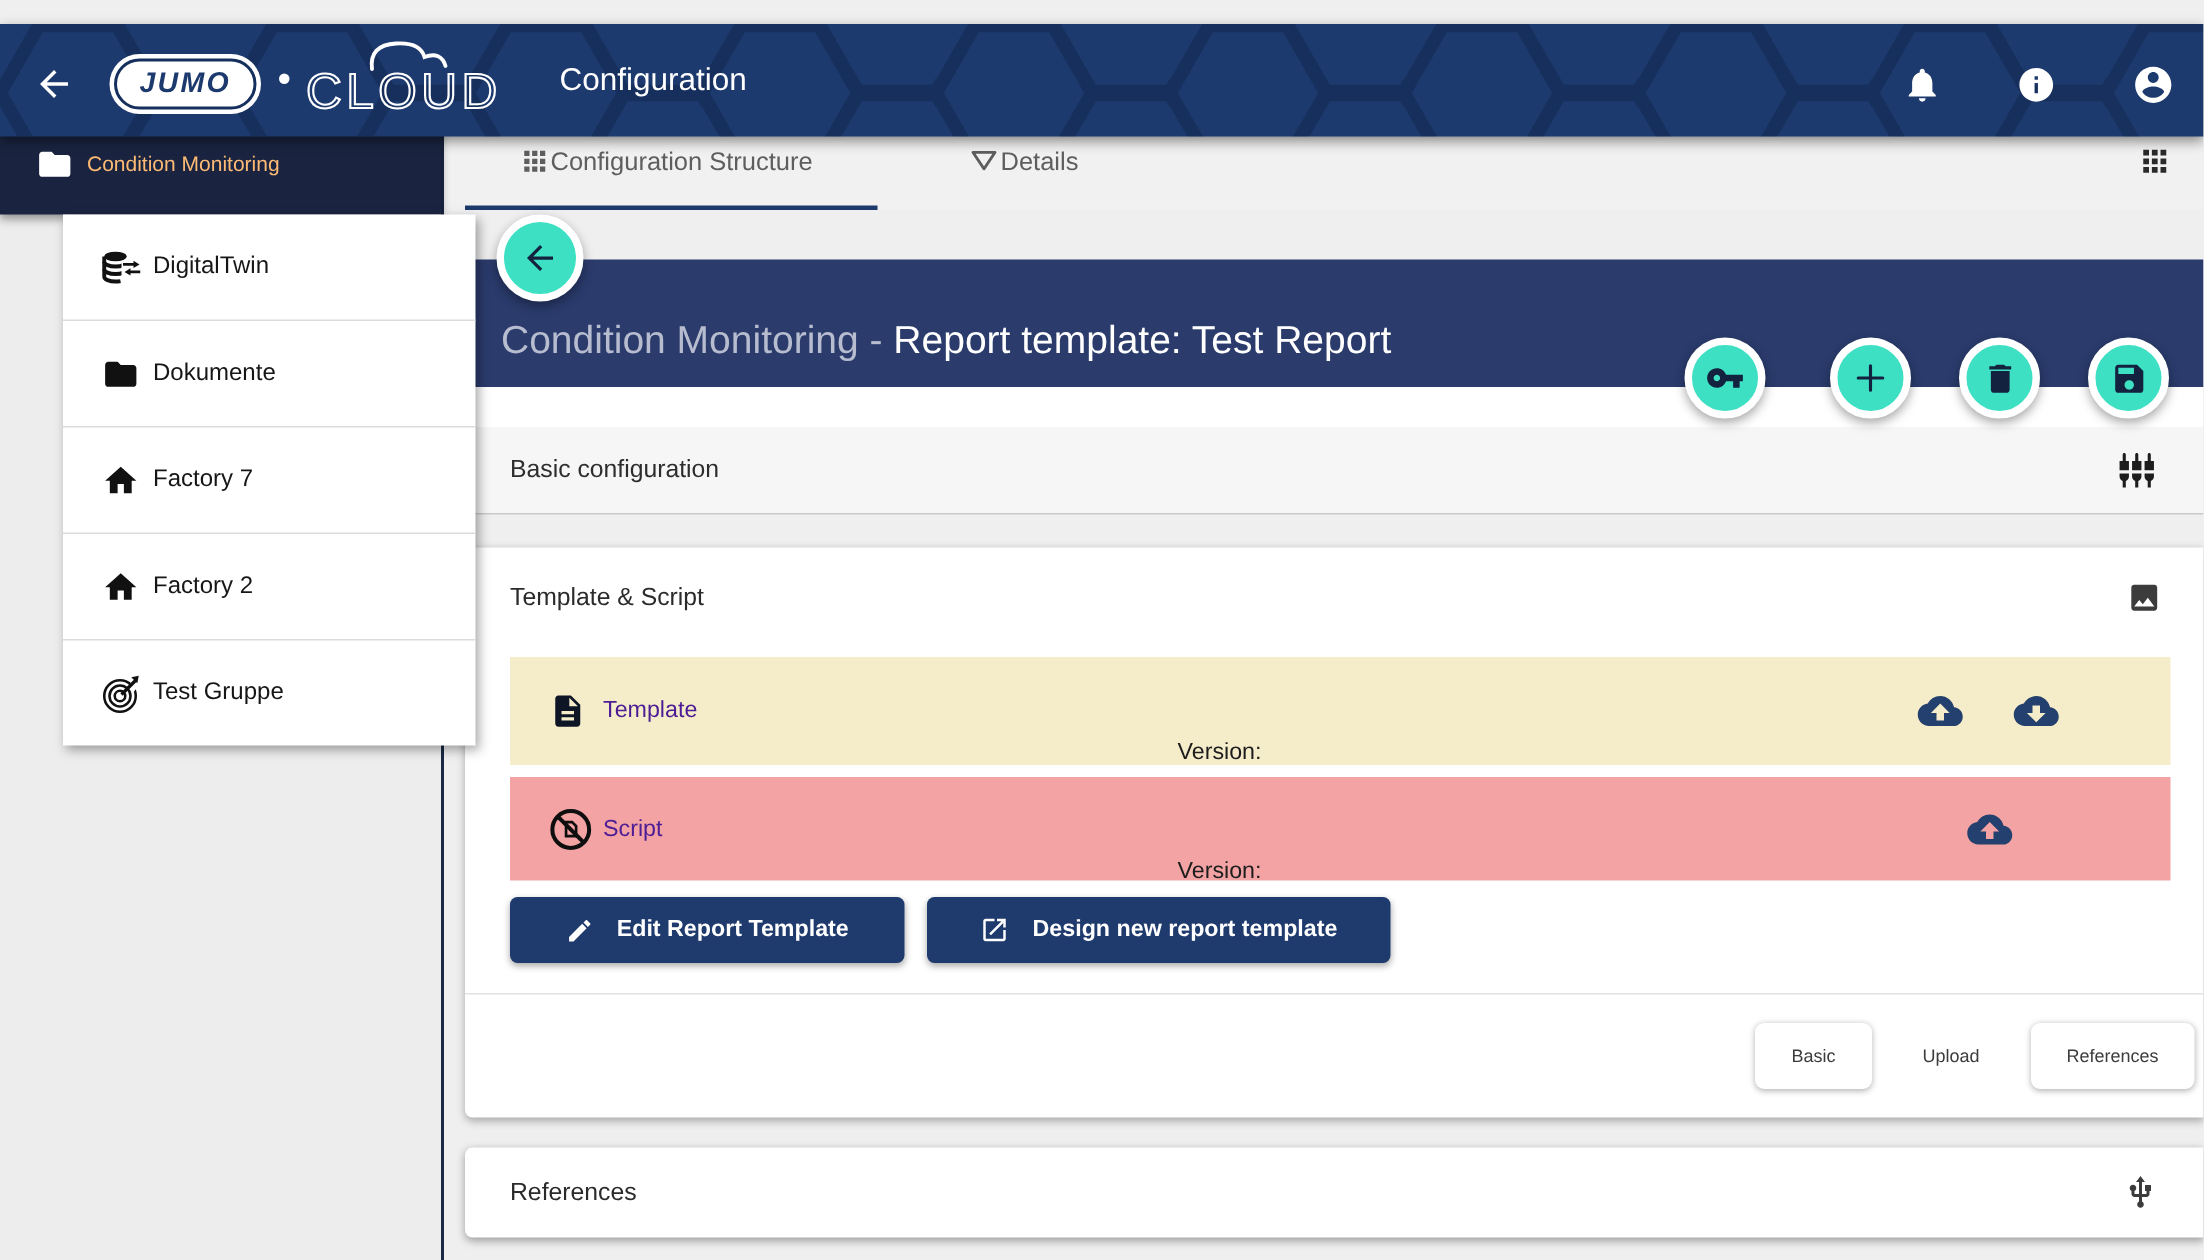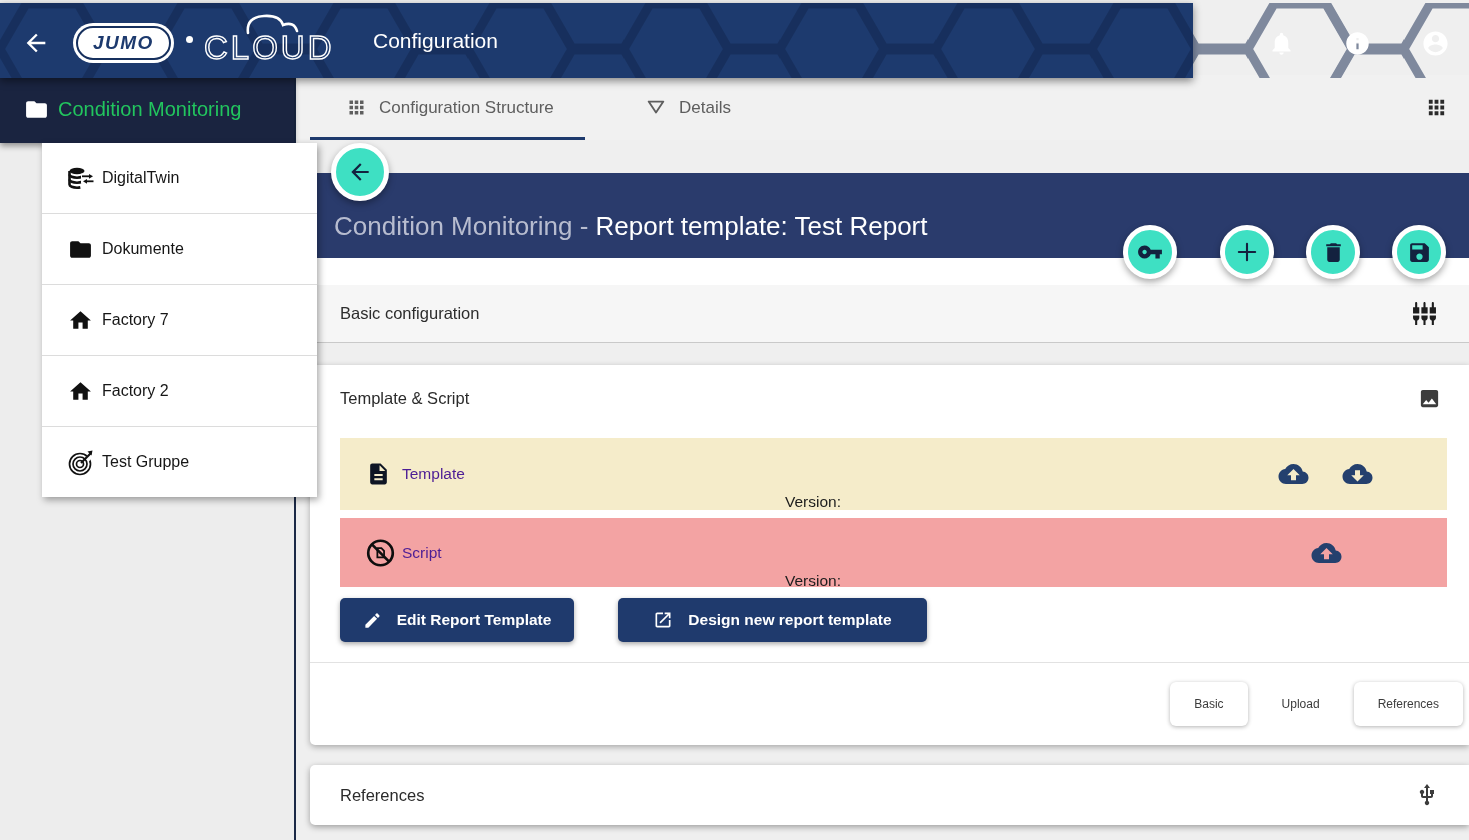--- a/index.html
+++ b/index.html
@@ -1,53 +1,53 @@
 <!DOCTYPE html>
 <html><head>
 <meta charset="utf-8">
 <style>
   html,body{margin:0;padding:0;}
   body{width:1469px;height:840px;overflow:hidden;position:relative;
        font-family:"Liberation Sans",sans-serif;background:#efefef;}
   svg{display:block;}
 
   
-  .topbar{position:absolute;left:0;top:3px;width:1193px;height:75px;background:#1d3a6e;
+  .topbar{position:absolute;left:0;top:16px;width:1469px;height:75px;background:#1d3a6e;
           z-index:40;box-shadow:0 3px 8px rgba(0,0,0,.45);}
   .hexpat{position:absolute;left:0;top:0;opacity:.5;}
   .back-arrow{position:absolute;left:22px;top:26px;width:28px;height:28px;cursor:pointer;}
   .logo{position:absolute;left:76px;top:23px;height:30px;padding:0 15px;background:#fff;
         border:2px solid #16305e;border-radius:18px;box-shadow:0 0 0 3px #fff;
         color:#1d3a6e;font-weight:800;font-style:italic;font-size:19px;line-height:30px;
         letter-spacing:1.5px;}
   .logo-dot{position:absolute;left:186px;top:33px;width:7px;height:7px;border-radius:50%;background:#fff;}
   .cloud-logo{position:absolute;left:200px;top:8px;}
   .topbar-title{position:absolute;left:373px;top:0;height:75px;line-height:75px;
                 color:#fff;font-size:21px;font-weight:500;}
   .top-icon{position:absolute;top:27px;width:27px;height:27px;cursor:pointer;}
 
   
   .sidebar{position:absolute;left:0;top:75px;width:294px;bottom:0;background:#ededed;
            border-right:2px solid #1b2946;z-index:20;}
   .side-header{position:absolute;left:0;top:0;right:0;height:68px;background:#1a2440;
                box-shadow:0 3px 6px rgba(0,0,0,.4);}
   .side-header .f-icon{position:absolute;left:24px;top:22px;}
-  .side-header .lbl{position:absolute;left:58px;top:0;line-height:68px;color:#22c55e;
-                    font-size:20px;font-weight:500;}
+  .side-header .lbl{position:absolute;left:58px;top:0;line-height:68px;color:#fdba74;
+                    font-size:14px;font-weight:500;}
   .side-card{position:absolute;left:16px;top:68px;width:275px;background:#fff;
              box-shadow:2px 3px 7px rgba(0,0,0,.35);margin-left:26px;}
   .side-item{height:70px;border-bottom:1px solid #dcdcdc;position:relative;cursor:pointer;}
   .side-item:last-child{border-bottom:none;}
   .side-item .ico{position:absolute;left:26px;top:23px;}
   .side-item .lbl{position:absolute;left:60px;top:0;line-height:70px;font-size:16px;color:#161616;}
 
   
   .main{position:absolute;left:296px;top:75px;right:0;bottom:0;background:#efefef;}
   .tabbar{position:absolute;left:0;top:0;right:0;height:65px;background:#f1f1f1;}
-  .tab{position:absolute;top:0;height:65px;display:flex;align-items:center;gap:12px;
+  .tab{position:absolute;top:0;height:65px;display:flex;align-items:center;
        color:#5e5e5e;font-size:17px;cursor:pointer;}
   .tab-underline{position:absolute;left:14px;bottom:0;width:275px;height:3px;background:#1e3a6d;}
   .tabbar-grid{position:absolute;right:21px;top:21px;cursor:pointer;}
 
   .banner{position:absolute;left:14px;top:98px;right:0;height:85px;background:#2a3b6c;}
   .banner-title{position:absolute;left:24px;bottom:16px;font-size:26px;white-space:nowrap;}
   .banner-prefix{color:#b7bccf;}
   .banner-main{color:#ffffff;}
 
   .white-strip{position:absolute;left:14px;top:183px;right:0;height:27px;background:#ffffff;}
@@ -75,21 +75,21 @@
   .file-row .ver{position:absolute;left:445px;top:50%;transform:translateY(-50%);
                  font-size:15.5px;color:#1d1d1d;margin-top:28px;}
   .clouds{position:absolute;top:50%;transform:translateY(-50%);display:flex;gap:31px;}
   .row-template .clouds{right:73px;}
   .row-script .clouds{right:104px;}
   .cloud-btn{cursor:pointer;}
 
   .btn-navy{position:absolute;top:233px;height:44px;background:#1f3a6d;border-radius:5px;
             color:#fff;font-weight:700;font-size:15.5px;display:flex;align-items:center;
             justify-content:center;gap:15px;box-shadow:0 2px 5px rgba(0,0,0,.35);cursor:pointer;}
-  .btn-edit{left:30px;width:234px;}
+  .btn-edit{left:30px;width:263px;}
   .btn-design{left:308px;width:309px;}
 
   .ts-divider{position:absolute;left:0;right:0;top:297px;height:1px;background:#e2e2e2;}
 
   .toggle-row{position:absolute;right:6px;top:316px;height:46px;display:flex;
               align-items:center;gap:28px;}
   .toggle{height:44px;border-radius:6px;background:#fff;box-shadow:0 1px 4px rgba(0,0,0,.3);
           display:flex;align-items:center;justify-content:center;font-size:12px;
           color:#3c3c3c;padding:0 24px;cursor:pointer;}
   .toggle.flat{background:transparent;box-shadow:none;padding:0 6px;}

